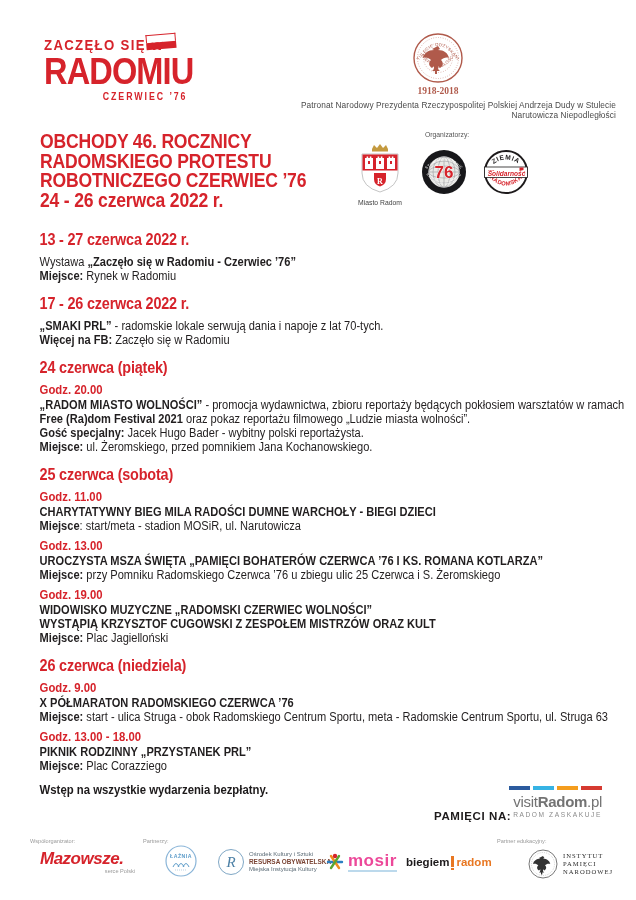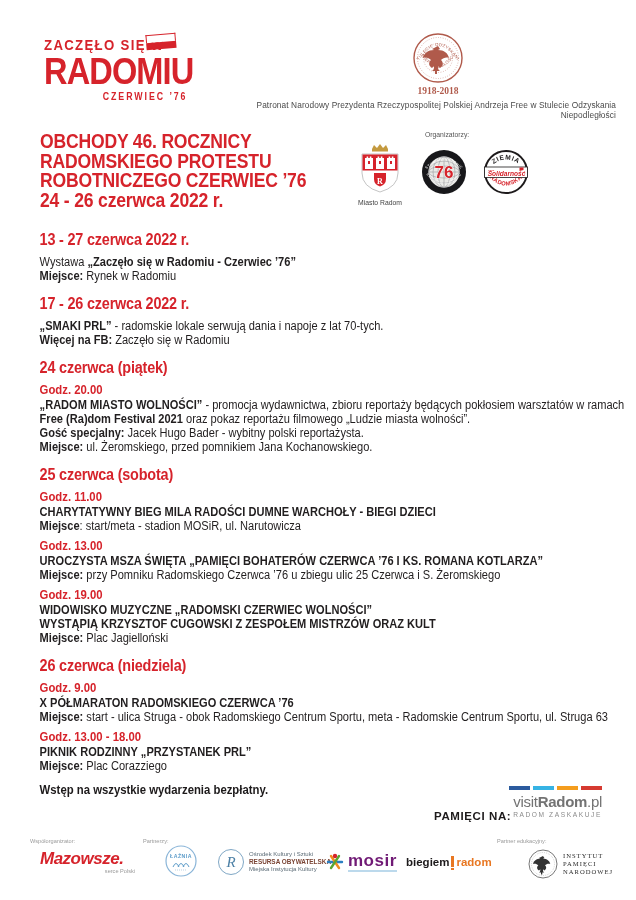--- a/index.html
+++ b/index.html
@@ -55,21 +55,21 @@
   .mazowsze{left:40px;top:849px;width:95px;}
   .mz-name{font-size:17px;font-weight:800;font-style:italic;color:#d6232b;letter-spacing:-.5px;}
   .mz-sub{font-size:5.6px;color:#999;text-align:right;margin-top:-1px;}
   .laznia{left:165px;top:845px;}
   .resursa{left:218px;top:849px;display:flex;align-items:center;gap:5px;}
   .rs-circle{width:24px;height:24px;border:1px solid #7fa7c5;border-radius:50%;display:flex;align-items:center;justify-content:center;
              font-family:"Liberation Serif",serif;font-style:italic;font-size:15px;color:#4b7fa5;}
   .rs-l1,.rs-l3{font-size:6px;color:#5a6a75;line-height:7.2px;}
   .rs-l2{font-size:6.4px;font-weight:800;color:#7a4434;line-height:7.6px;}
   .mosir{left:325px;top:852px;display:flex;align-items:center;gap:3px;}
-  .ms-name{font-size:17px;font-weight:700;color:#701a75;letter-spacing:.5px;line-height:16px;}
+  .ms-name{font-size:17px;font-weight:700;color:#ec4899;letter-spacing:.5px;line-height:16px;}
   .ms-sub{height:2px;background:#bcd9ec;margin-top:1px;}
   .biegiem{left:406px;top:856px;display:flex;align-items:flex-end;gap:2px;}
   .bg-1{font-size:11.5px;font-weight:800;color:#1d1a1b;}
   .bg-mark{width:3px;height:11px;background:#e87722;position:relative;margin-bottom:1px;}
   .bg-mark:after{content:"";position:absolute;bottom:-3px;left:0;width:3px;height:2px;background:#e87722;}
   .bg-2{font-size:11.5px;font-weight:700;color:#e87722;}
   .ipn{left:528px;top:849px;display:flex;align-items:center;gap:5px;}
   .ipn-text{font-family:"Liberation Serif",serif;font-size:6.6px;letter-spacing:1px;color:#2a2a2a;line-height:8px;}
 </style>
 </head>
@@ -91,21 +91,21 @@
     <circle cx="40" cy="32" r="24" fill="none" stroke="#b05a4b" stroke-width="1.4"></circle>
     <circle cx="40" cy="32" r="20.5" fill="none" stroke="#b05a4b" stroke-width="0.5" stroke-dasharray="0.8 1.6"></circle>
     <circle cx="40" cy="32" r="14.5" fill="none" stroke="#b05a4b" stroke-width="0.5" stroke-dasharray="0.8 1.6"></circle>
     <path d="M40,20 l2,3 -2,1 c6,0 10,3 11,8 c-3,-1 -6,0 -8,2 c3,3 2,6 -1,8 l-2,-2 c0,2 0,4 2,5 l-3,0 0,3 -2,0 0,-3 -3,0 c2,-1 2,-3 2,-5 l-2,2 c-3,-2 -4,-5 -1,-8 c-2,-2 -5,-3 -8,-2 c1,-5 5,-8 11,-8 l-2,-1 z" fill="#b05a4b"></path>
     <path id="sealTop" d="M 21,34 Q 40,6 59,34" fill="none"></path>
     <path id="sealBot" d="M 23,29 Q 40,54 57,29" fill="none"></path>
     <text font-size="4.2" letter-spacing=".4" fill="#b05a4b"><textPath href="#sealTop" startOffset="50%" text-anchor="middle">STULECIE ODZYSKANIA</textPath></text>
     <text font-size="4.2" letter-spacing=".4" fill="#b05a4b"><textPath href="#sealBot" startOffset="50%" text-anchor="middle">NIEPODLEGŁOŚCI</textPath></text>
     <text x="40" y="68" text-anchor="middle" font-family="Liberation Serif,serif" font-weight="700" font-size="9.5" fill="#b05a4b">1918-2018</text>
   </svg>
-  <div class="abs patronage">Patronat Narodowy Prezydenta Rzeczypospolitej Polskiej Andrzeja Free w Stulecie Odzyskania Niepodległości</div>
+  <div class="abs patronage">Patronat Narodowy Prezydenta Rzeczypospolitej Polskiej Andrzeja Dudy w Stulecie Narutowicza Niepodległości</div>
 
   <div class="abs title">
     <div>OBCHODY 46. ROCZNICY</div>
     <div>RADOMSKIEGO PROTESTU</div>
     <div>ROBOTNICZEGO CZERWIEC ’76</div>
     <div>24 - 26 czerwca 2022 r.</div>
   </div>
 
   <div class="abs org-label">Organizatorzy:</div>
   <div class="abs org-miasto">

